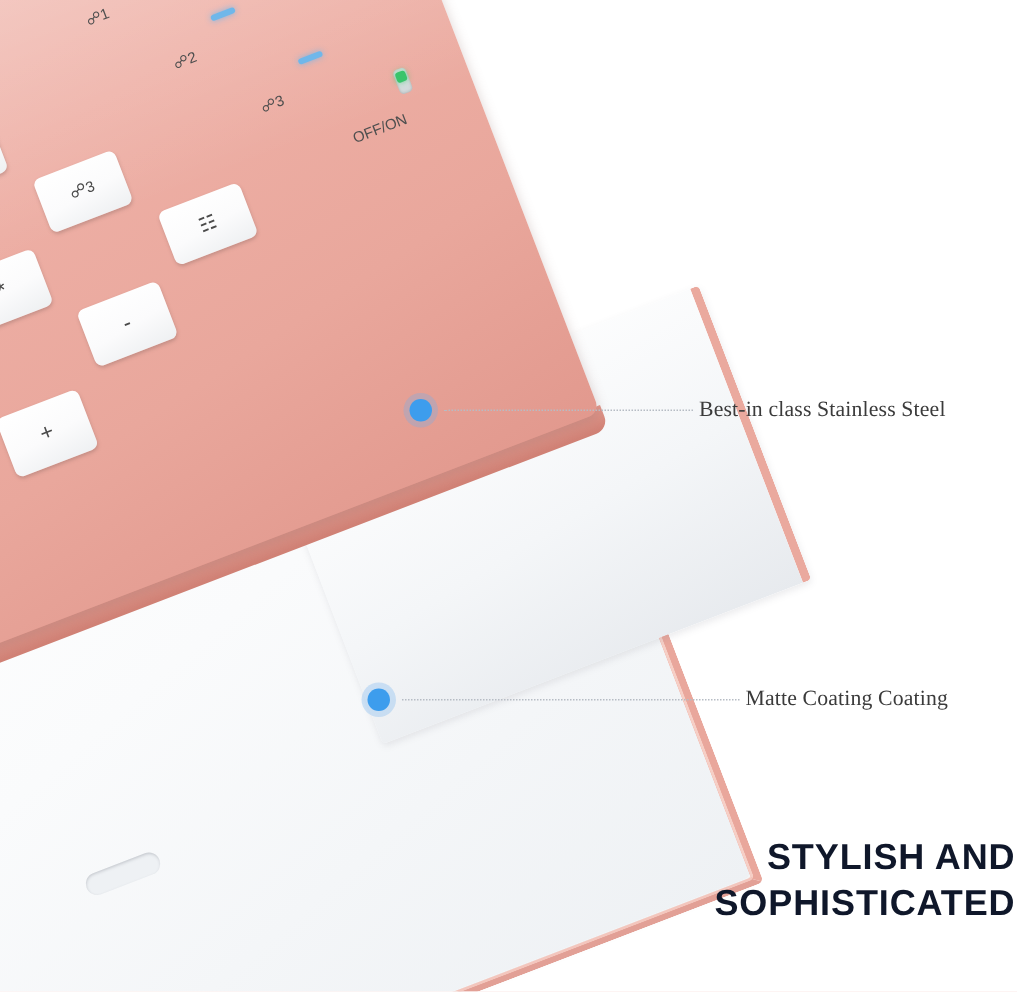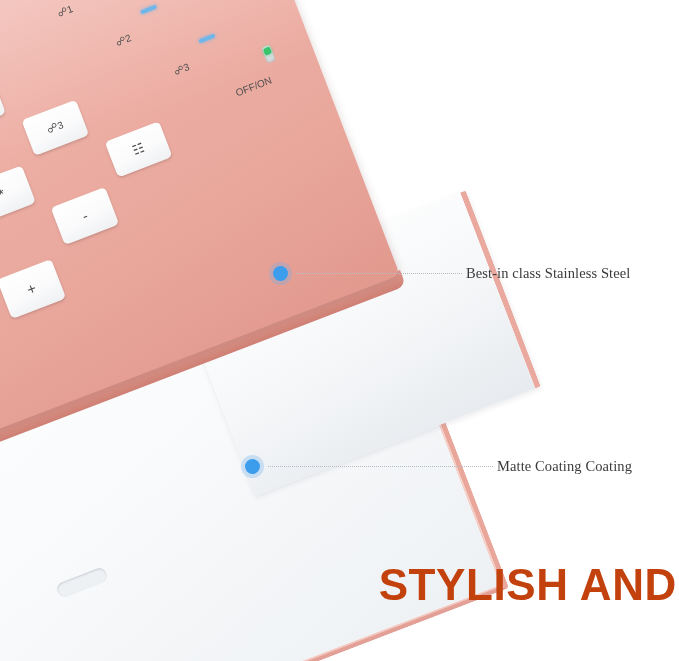--- a/index.html
+++ b/index.html
@@ -186,24 +186,24 @@
     font-family: Liberation Serif, serif;
     letter-spacing: 0.1px;
   }
 
   
   #headline {
     position: absolute;
     right: 2px;
     top: 556px;
     text-align: right;
-    color: #c2410c;
+    color: #0f172a;
     font-family: "Liberation Sans", sans-serif;
     font-weight: bold;
-    font-size: 44px;
+    font-size: 24px;
     letter-spacing: 0.6px;
     line-height: 1.30;
   }
   #headline div { white-space: nowrap; }
 </style>
 </head>
 <body>
 
 <div id="stage">
 
@@ -258,15 +258,16 @@
     <div class="callout-text" style="left:466px; top:265px;">Best-in class Stainless Steel</div>
 
     <div class="callout-dot" style="left:245px; top:459px;"></div>
     <div class="leader" style="left:268px; top:466px; width:225px;"></div>
     <div class="callout-text" style="left:497px; top:458px;">Matte Coating Coating</div>
 
   </div>
 
   <div id="headline">
     <div>STYLISH AND</div>
+    <div>SOPHISTICATED</div>
   </div>
 
 </div>
 
 </body></html>

